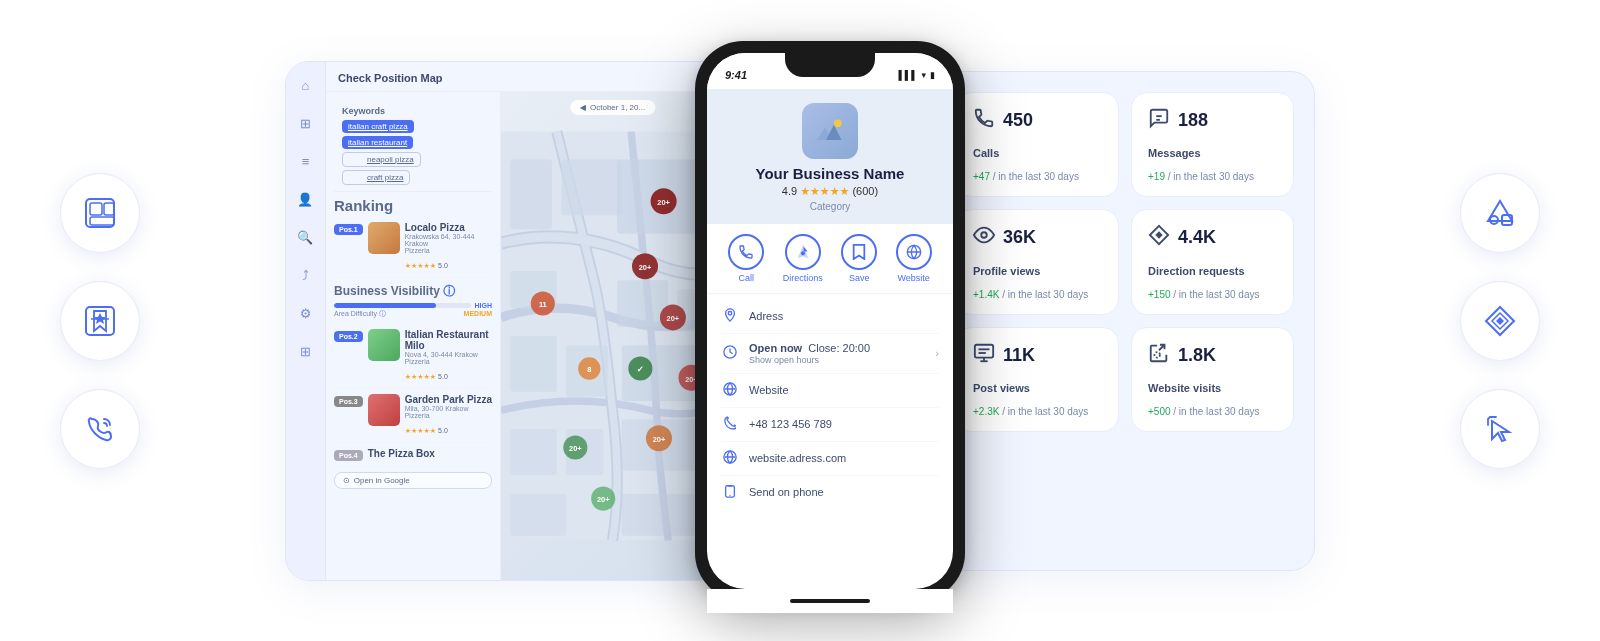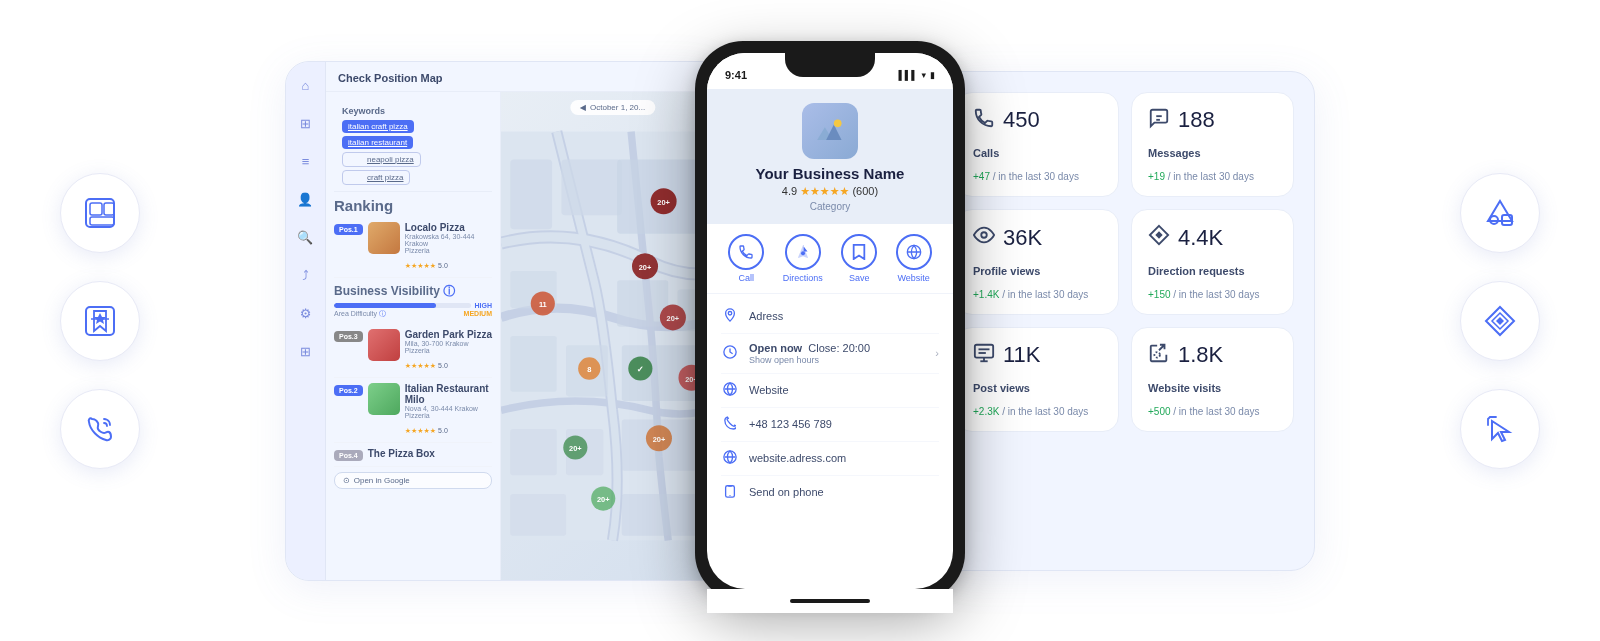--- a/index.html
+++ b/index.html
@@ -317,20 +317,21 @@
       align-items: center;
       justify-content: space-between;
       padding: 8px 18px 0;
       flex-shrink: 0;
     }
 
     .phone-time {
       font-size: 11px;
       font-weight: 600;
       color: #1a1a1a;
+      font-style: italic;
     }
 
     .phone-status-icons {
       display: flex;
       gap: 4px;
       align-items: center;
       font-size: 9px;
       color: #1a1a1a;
     }
 
@@ -502,22 +503,22 @@
       align-items: center;
       gap: 8px;
     }
 
     .stat-icon {
       font-size: 18px;
       color: #3d4a6b;
     }
 
     .stat-value {
-      font-size: 22px;
-      font-weight: 400;
+      font-size: 18px;
+      font-weight: 700;
       color: #1a2040;
     }
 
     .stat-label {
       font-size: 11px;
       font-weight: 600;
       color: #3d4a6b;
       margin-top: 2px;
     }
 
@@ -662,36 +663,36 @@
                 </div>
                 <span class="visibility-val">HIGH</span>
               </div>
               <div class="difficulty-row">
                 <span class="diff-label">Area Difficulty <span style="color:#4c6ef5">ⓘ</span></span>
                 <span class="diff-val medium">MEDIUM</span>
               </div>
             </div>
 
             <div class="ranking-item">
+              <span class="rank-badge">Pos.2</span>
+              <div class="rank-img green"></div>
+              <div class="rank-info">
+                <div class="rank-name">Italian Restaurant Milo</div>
+                <div class="rank-addr">Nova 4, 30-444 Krakow</div>
+                <div class="rank-category">Pizzeria</div>
+                <div><span class="rank-stars">★★★★★</span><span class="rank-score">5.0</span></div>
+              </div>
+            </div>
+
+            <div class="ranking-item">
               <span class="rank-badge" style="background:#888;">Pos.3</span>
               <div class="rank-img red"></div>
               <div class="rank-info">
                 <div class="rank-name">Garden Park Pizza</div>
                 <div class="rank-addr">Mila, 30-700 Krakow</div>
-                <div class="rank-category">Pizzeria</div>
-                <div><span class="rank-stars">★★★★★</span><span class="rank-score">5.0</span></div>
-              </div>
-            </div>
-
-            <div class="ranking-item">
-              <span class="rank-badge">Pos.2</span>
-              <div class="rank-img green"></div>
-              <div class="rank-info">
-                <div class="rank-name">Italian Restaurant Milo</div>
-                <div class="rank-addr">Nova 4, 30-444 Krakow</div>
                 <div class="rank-category">Pizzeria</div>
                 <div><span class="rank-stars">★★★★★</span><span class="rank-score">5.0</span></div>
               </div>
             </div>
 
             <div class="ranking-item">
               <span class="rank-badge" style="background:#aab;">Pos.4</span>
               <div class="rank-info">
                 <div class="rank-name">The Pizza Box</div>
               </div>

